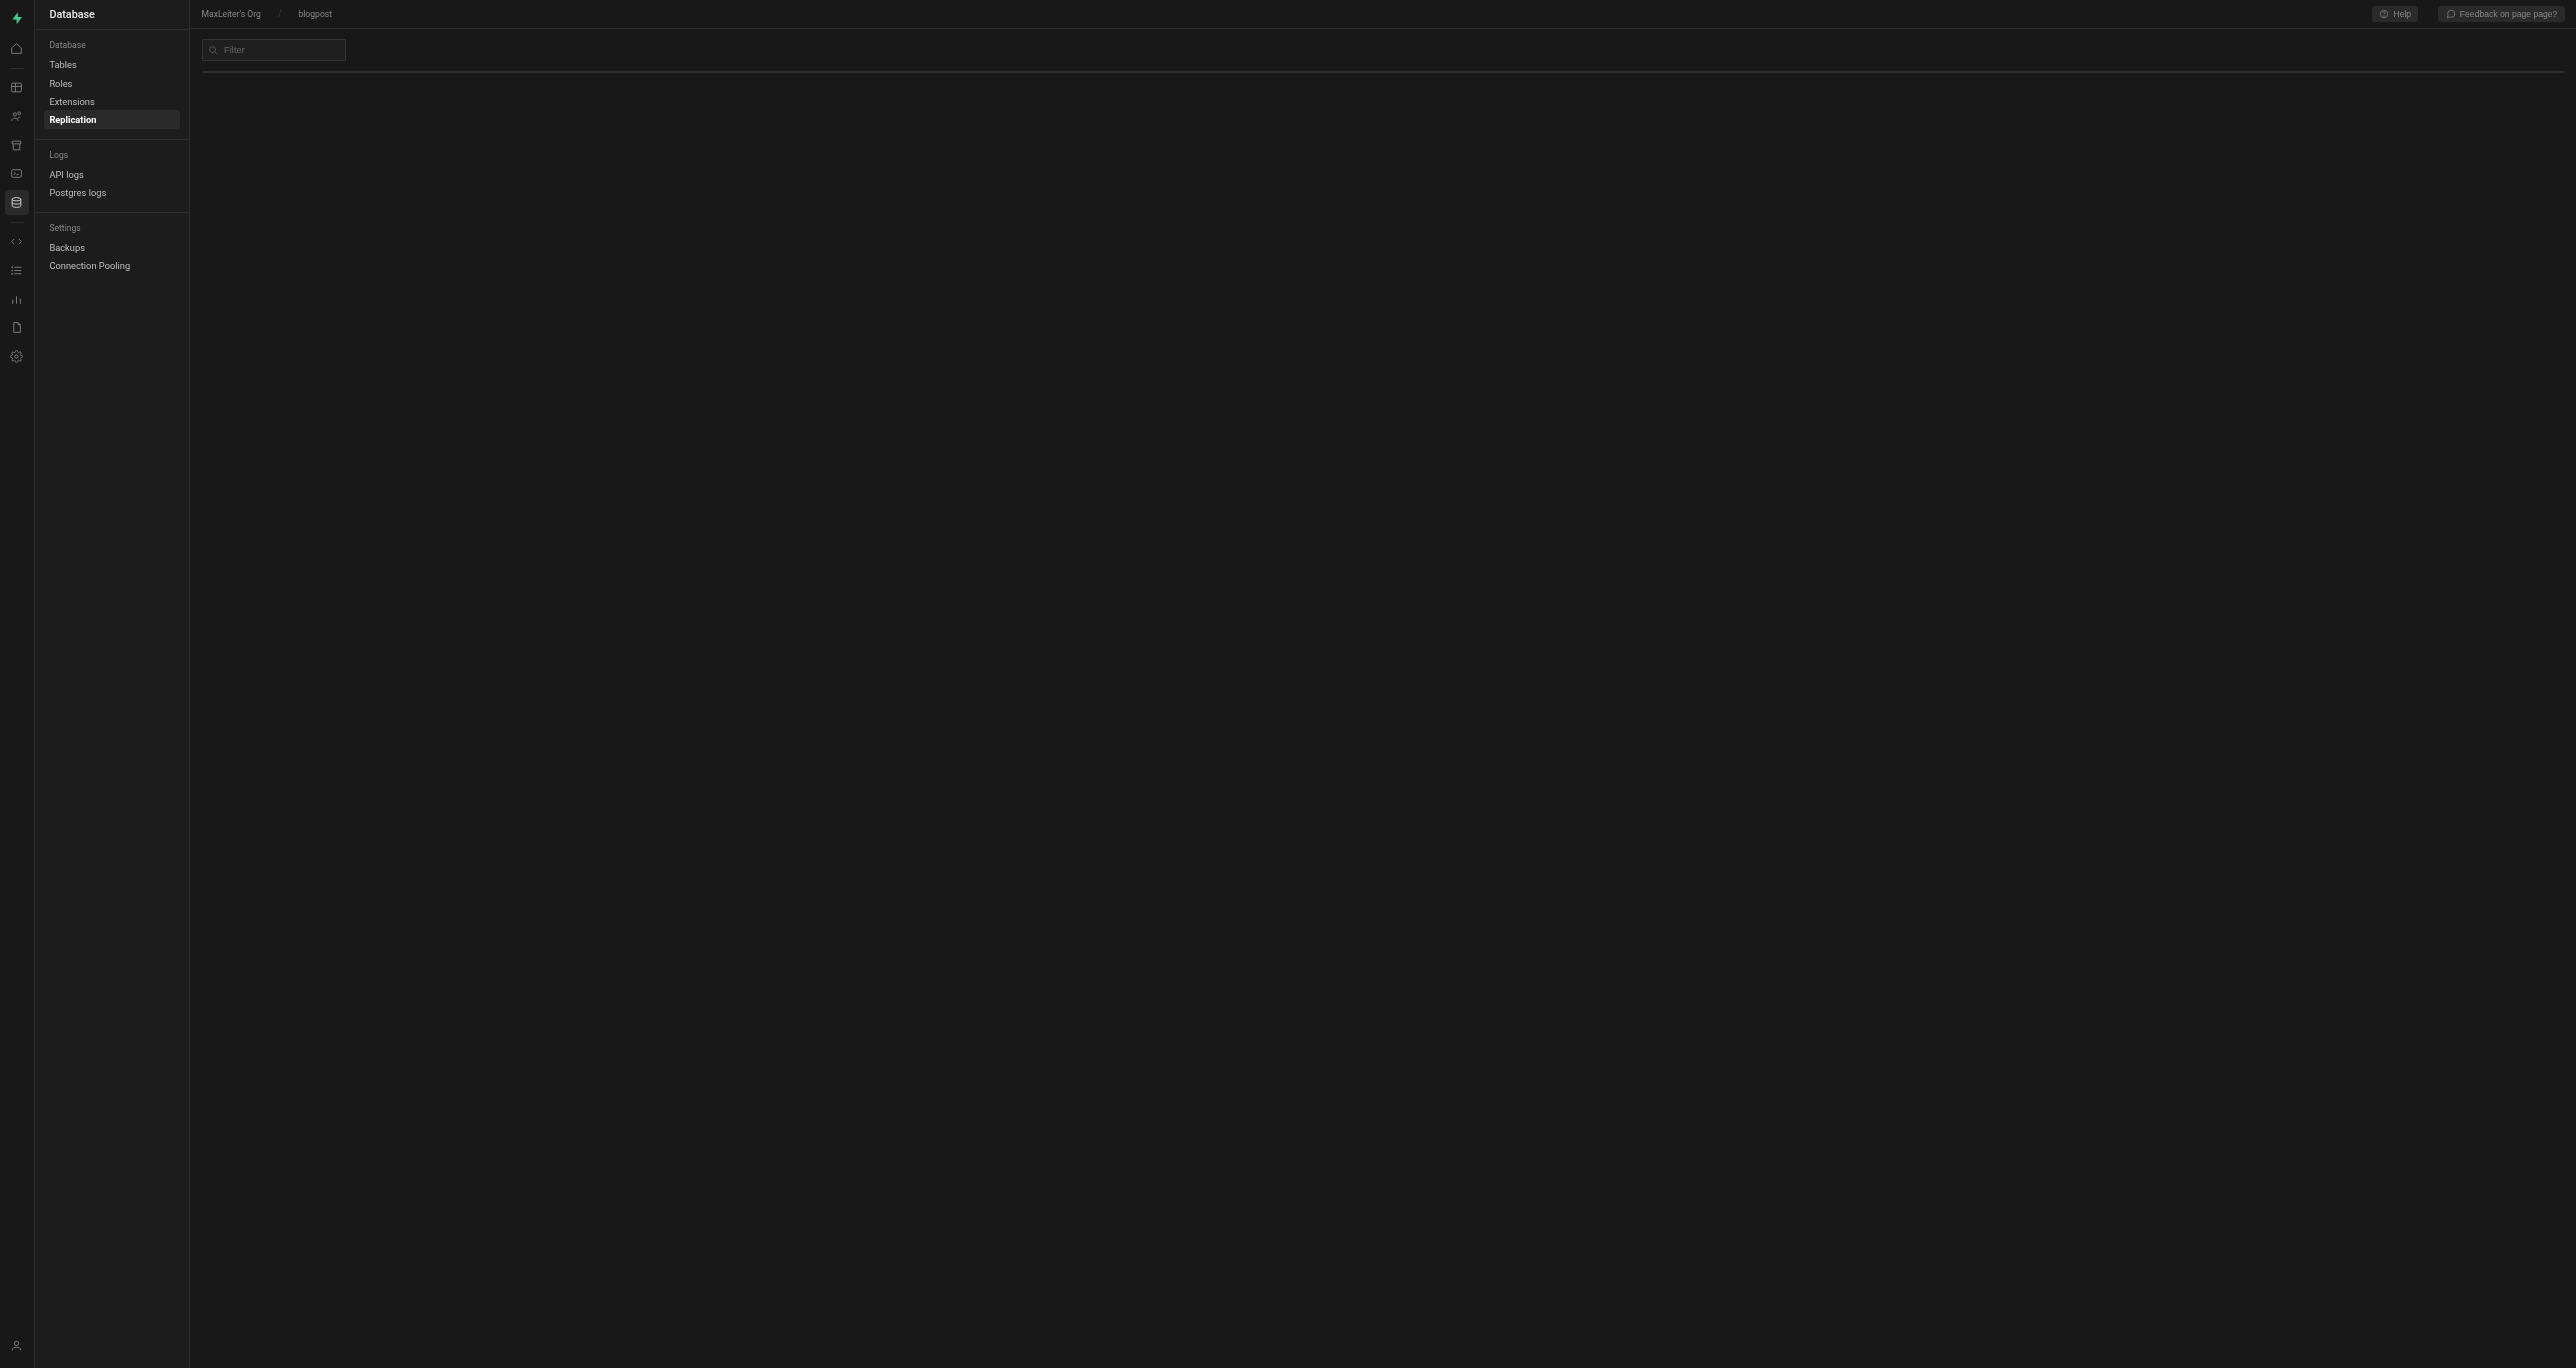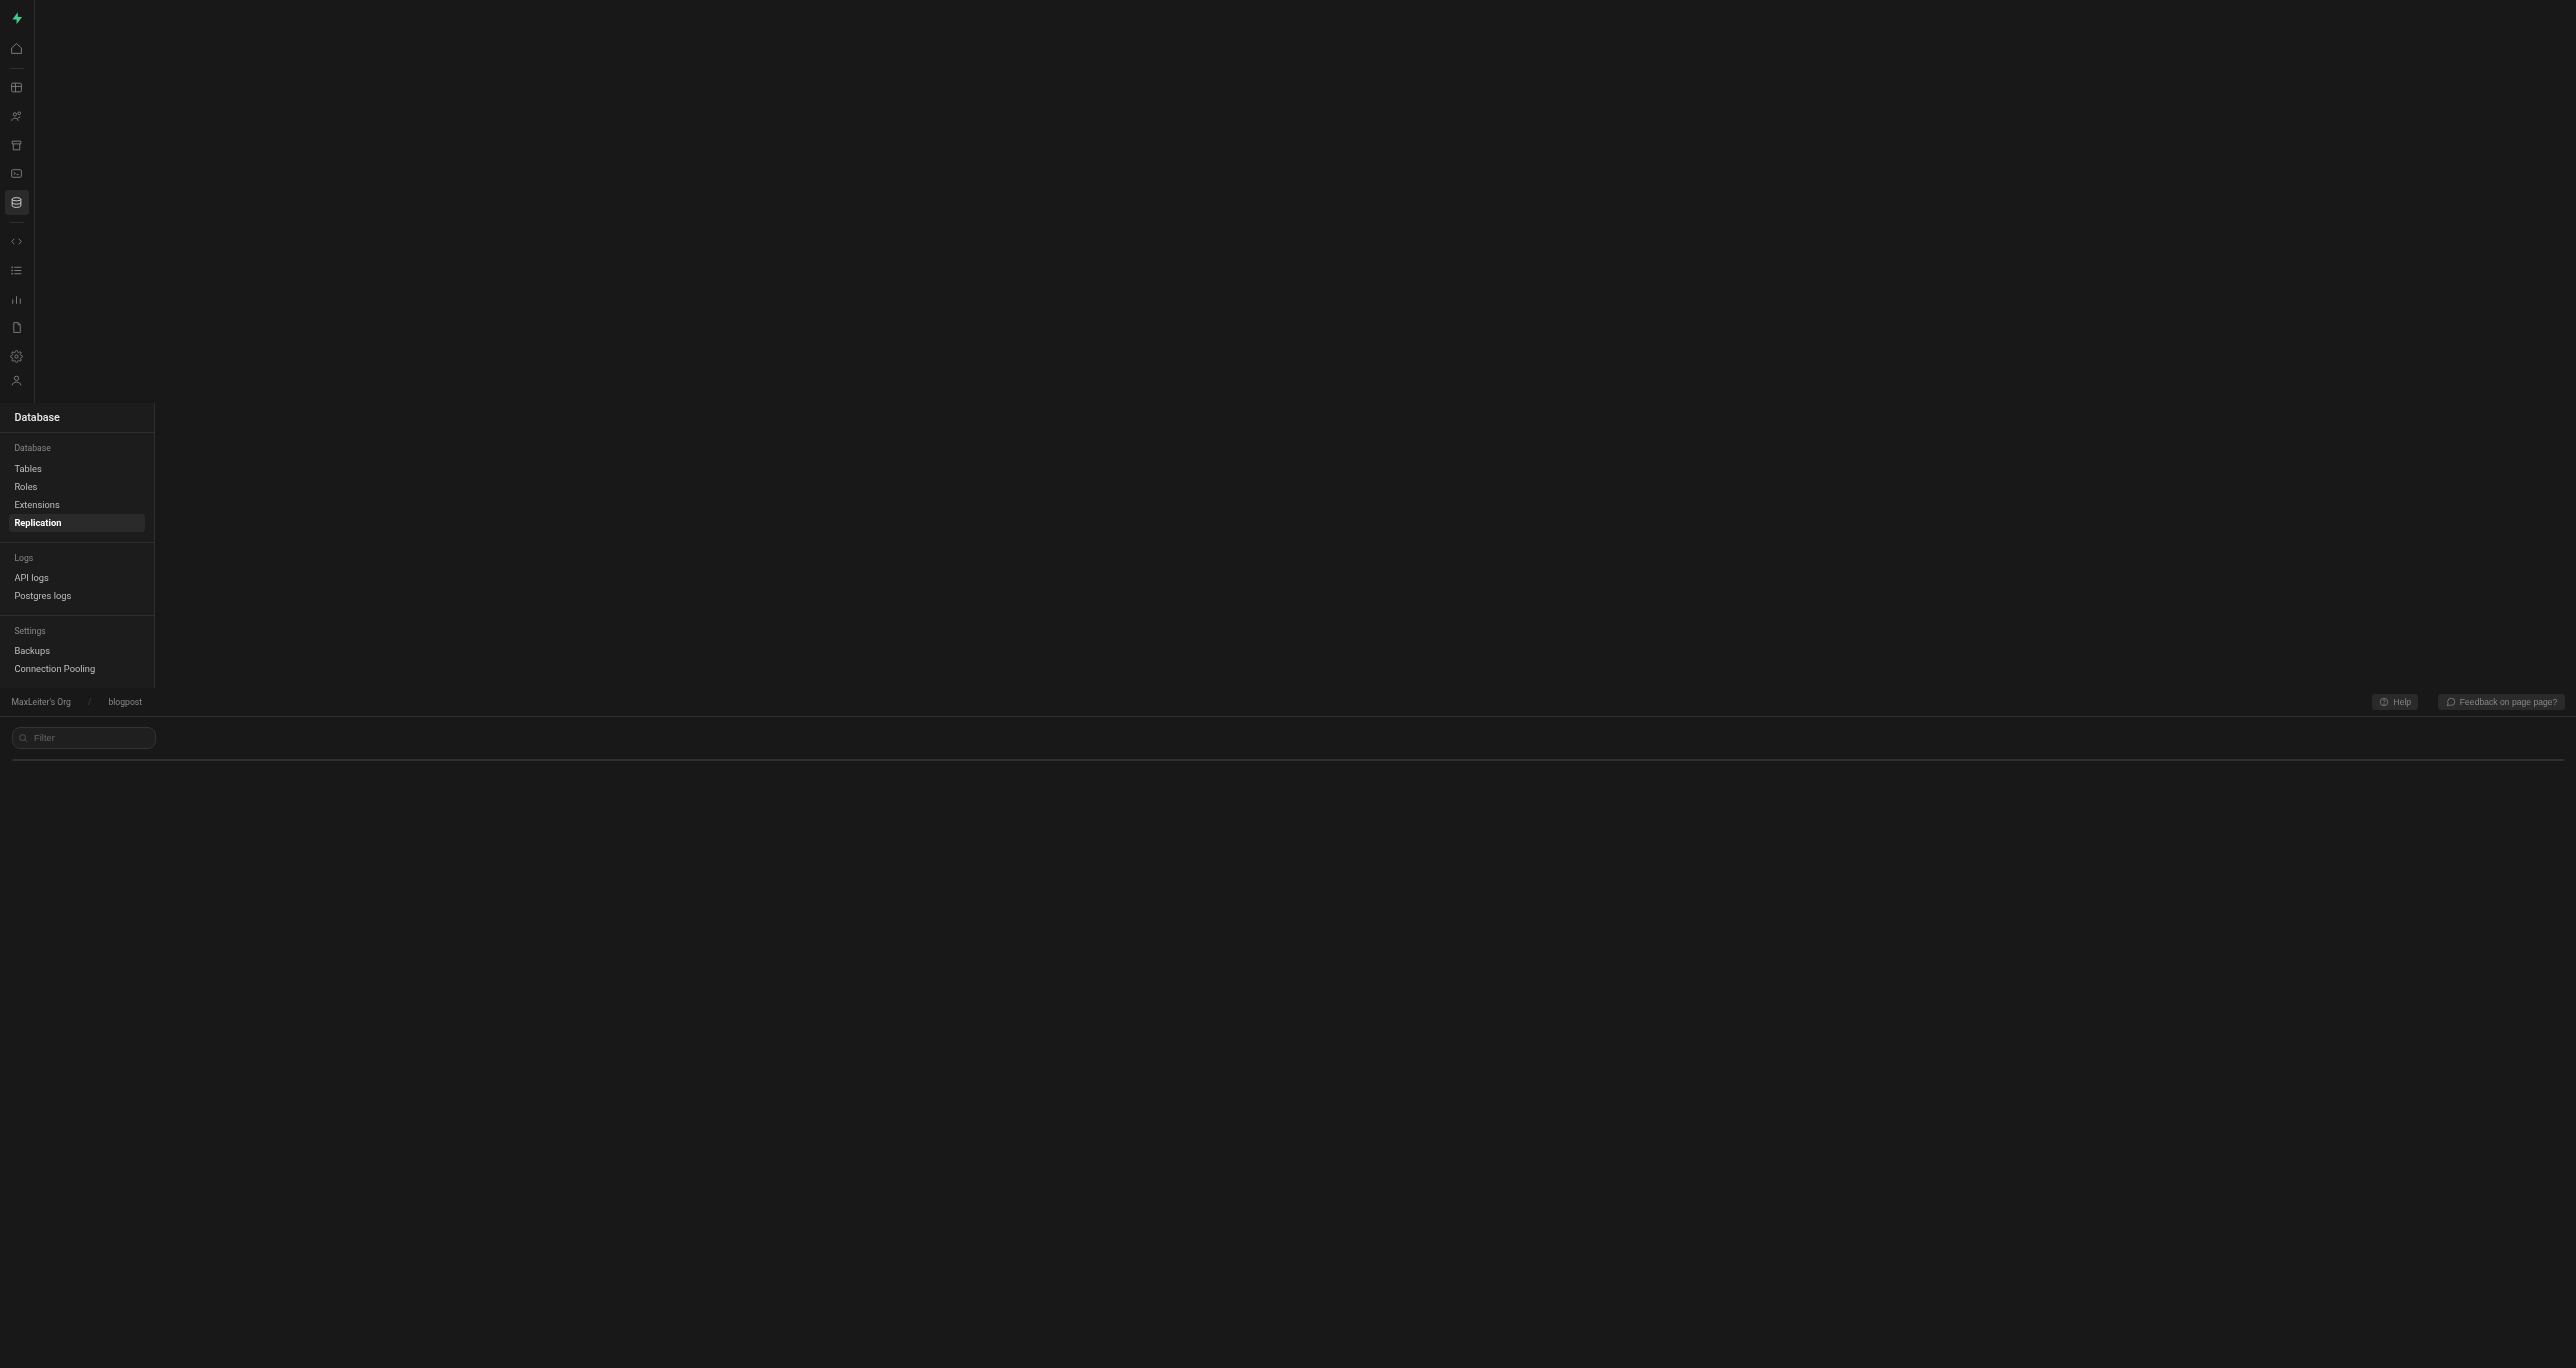--- a/index.html
+++ b/index.html
@@ -25,21 +25,20 @@
     width: 100%; height: 100%;
     background: var(--bg-main);
     font-family: -apple-system, BlinkMacSystemFont, "Segoe UI", Roboto, Helvetica, Arial, sans-serif;
     font-size: 9.3px;
     color: var(--text-primary);
   }
   .app {
     display: flex;
     width: 100%;
     height: 100vh;
-    flex-direction: column;
   }
   
   .icon-rail {
     width: 35px;
     background: var(--bg-icon-rail);
     border-right: 0.7px solid var(--border);
     display: flex;
     flex-direction: column;
     align-items: center;
     padding-top: 5.8px;
@@ -167,21 +166,21 @@
   }
   .filter-wrap {
     position: relative;
     width: 144px;
     margin-bottom: 10px;
   }
   .filter-input {
     width: 100%;
     background: #1f1f1f;
     border: 0.7px solid #333;
-    border-radius: 8px;
+    border-radius: 1px;
     color: var(--text-primary);
     font-size: 9.3px;
     padding: 5px 7.2px 5px 21.6px;
     outline: none;
   }
   .filter-input::placeholder { color: var(--text-muted); }
   .filter-icon {
     position: absolute;
     left: 6.5px; top: 50%;
     transform: translateY(-50%);

